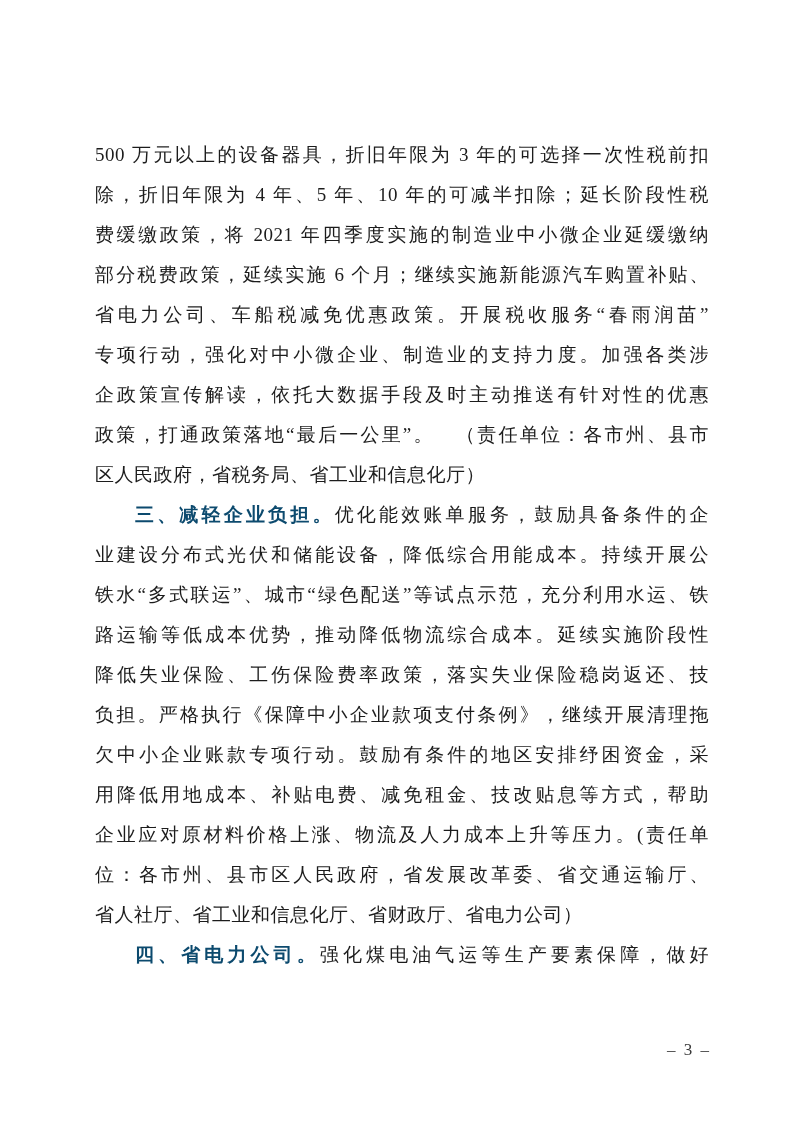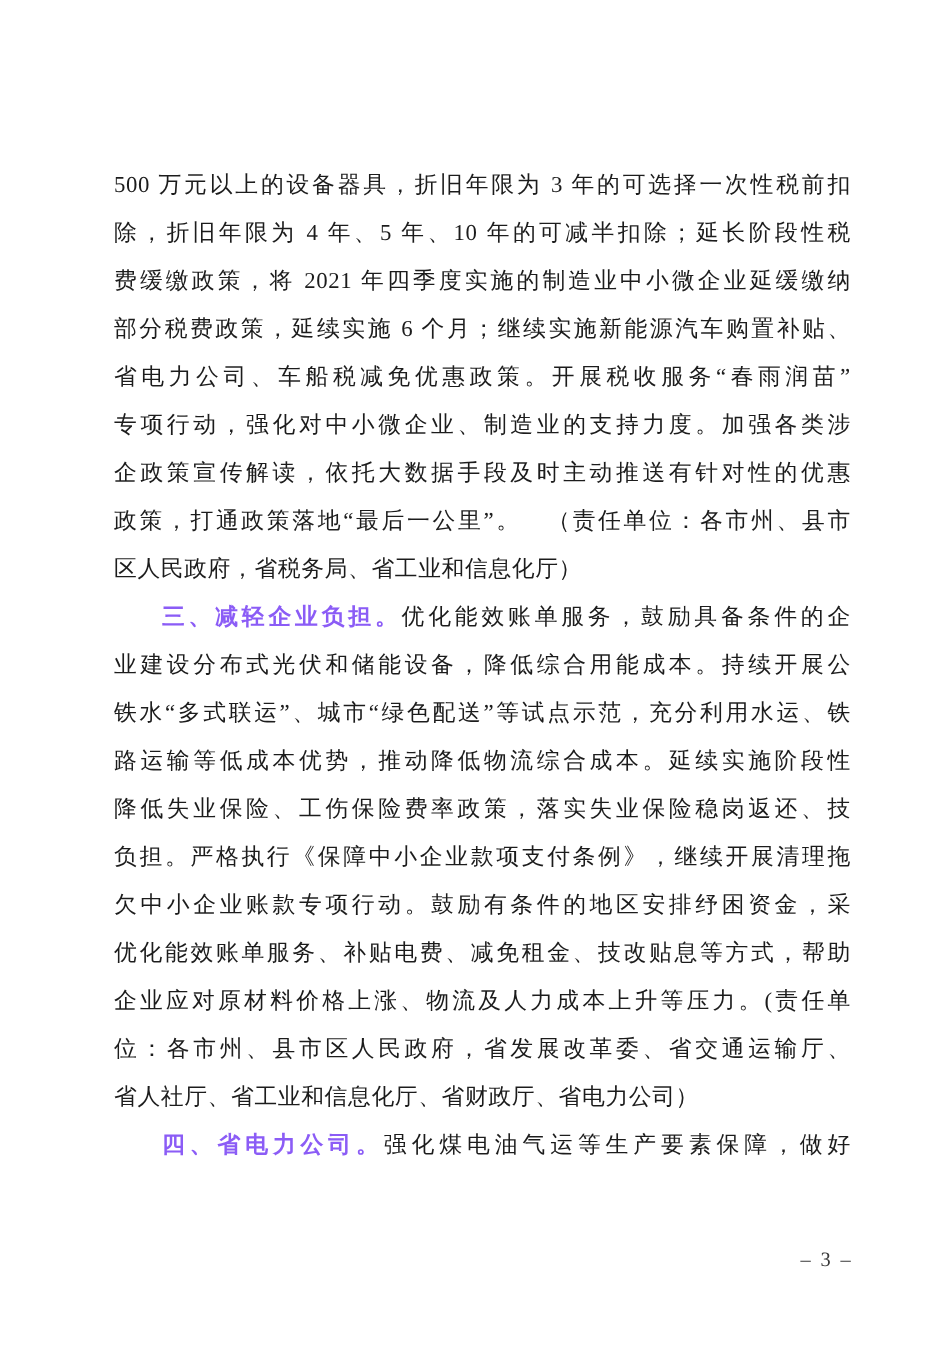--- a/index.html
+++ b/index.html
@@ -37,21 +37,21 @@
   .line.indent {
     text-indent: 40px;
   }
   .seg {
     font-family: "Liberation Serif", "DejaVu Serif", serif;
     font-weight: 400;
   }
   .seg.heading {
     font-family: "Liberation Sans", "DejaVu Sans", sans-serif;
     font-weight: 700;
-    color: #8b5cf6;
+    color: #0c4a6e;
   }
   .page-number {
     position: absolute;
     top: 1038px;
     right: 82px;
     font-size: 17px;
     line-height: 24px;
     letter-spacing: 2px;
     color: #3a3a3a;
     font-family: "Liberation Serif", "DejaVu Serif", serif;
@@ -71,20 +71,20 @@
       <div class="line justify"><span class="seg">企政策宣传解读，依托大数据手段及时主动推送有针对性的优惠</span></div>
       <div class="line justify"><span class="seg">政策，打通政策落地“最后一公里”。　（责任单位：各市州、县市</span></div>
       <div class="line"><span class="seg">区人民政府，省税务局、省工业和信息化厅）</span></div>
       <div class="line justify indent"><span class="seg heading">三、减轻企业负担。</span><span class="seg">优化能效账单服务，鼓励具备条件的企</span></div>
       <div class="line justify"><span class="seg">业建设分布式光伏和储能设备，降低综合用能成本。持续开展公</span></div>
       <div class="line justify"><span class="seg">铁水“多式联运”、城市“绿色配送”等试点示范，充分利用水运、铁</span></div>
       <div class="line justify"><span class="seg">路运输等低成本优势，推动降低物流综合成本。延续实施阶段性</span></div>
       <div class="line justify"><span class="seg">降低失业保险、工伤保险费率政策，落实失业保险稳岗返还、技</span></div>
       <div class="line justify"><span class="seg">负担。严格执行《保障中小企业款项支付条例》，继续开展清理拖</span></div>
       <div class="line justify"><span class="seg">欠中小企业账款专项行动。鼓励有条件的地区安排纾困资金，采</span></div>
-      <div class="line justify"><span class="seg">优化能效账单服务、补贴电费、减免租金、技改贴息等方式，帮助</span></div>
+      <div class="line justify"><span class="seg">用降低用地成本、补贴电费、减免租金、技改贴息等方式，帮助</span></div>
       <div class="line justify"><span class="seg">企业应对原材料价格上涨、物流及人力成本上升等压力。(责任单</span></div>
       <div class="line justify"><span class="seg">位：各市州、县市区人民政府，省发展改革委、省交通运输厅、</span></div>
       <div class="line"><span class="seg">省人社厅、省工业和信息化厅、省财政厅、省电力公司）</span></div>
       <div class="line justify indent"><span class="seg heading">四、省电力公司。</span><span class="seg">强化煤电油气运等生产要素保障，做好</span></div>
     </div>
   <div class="page-number">– 3 –</div>
 </div>
 
 </body></html>

